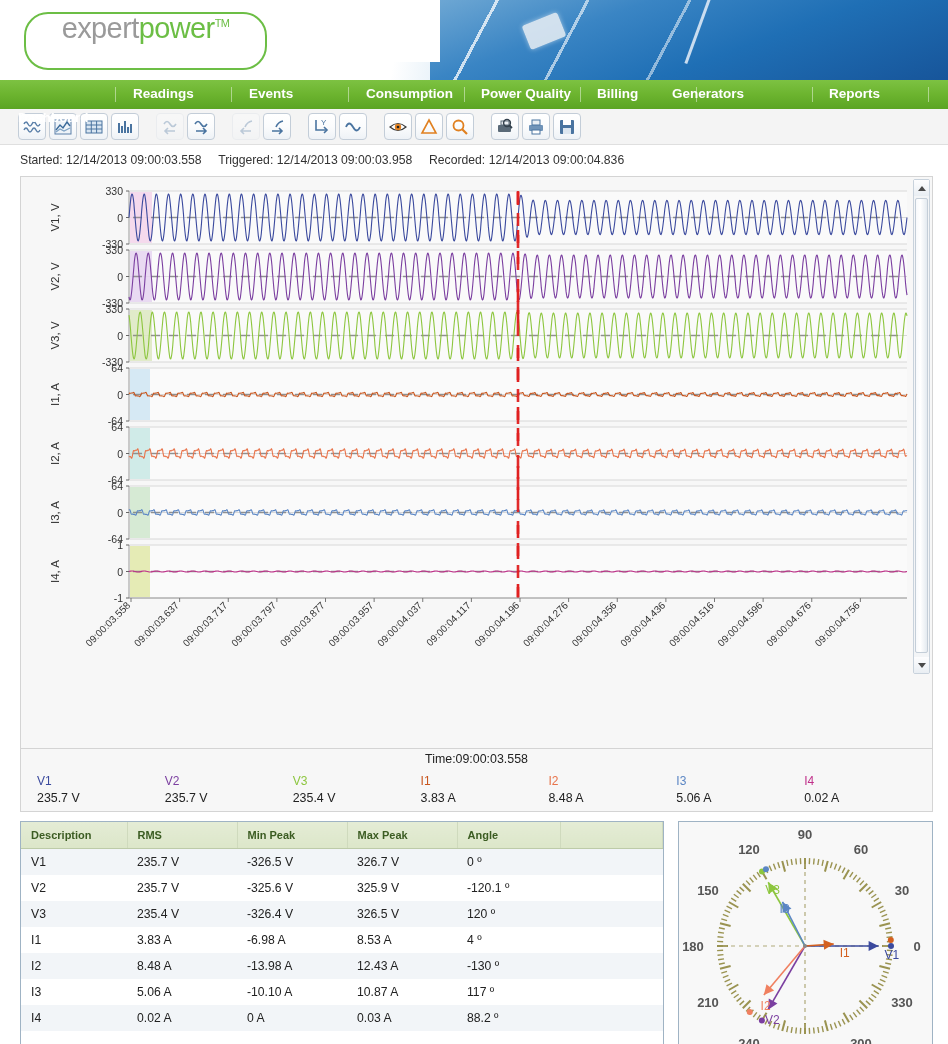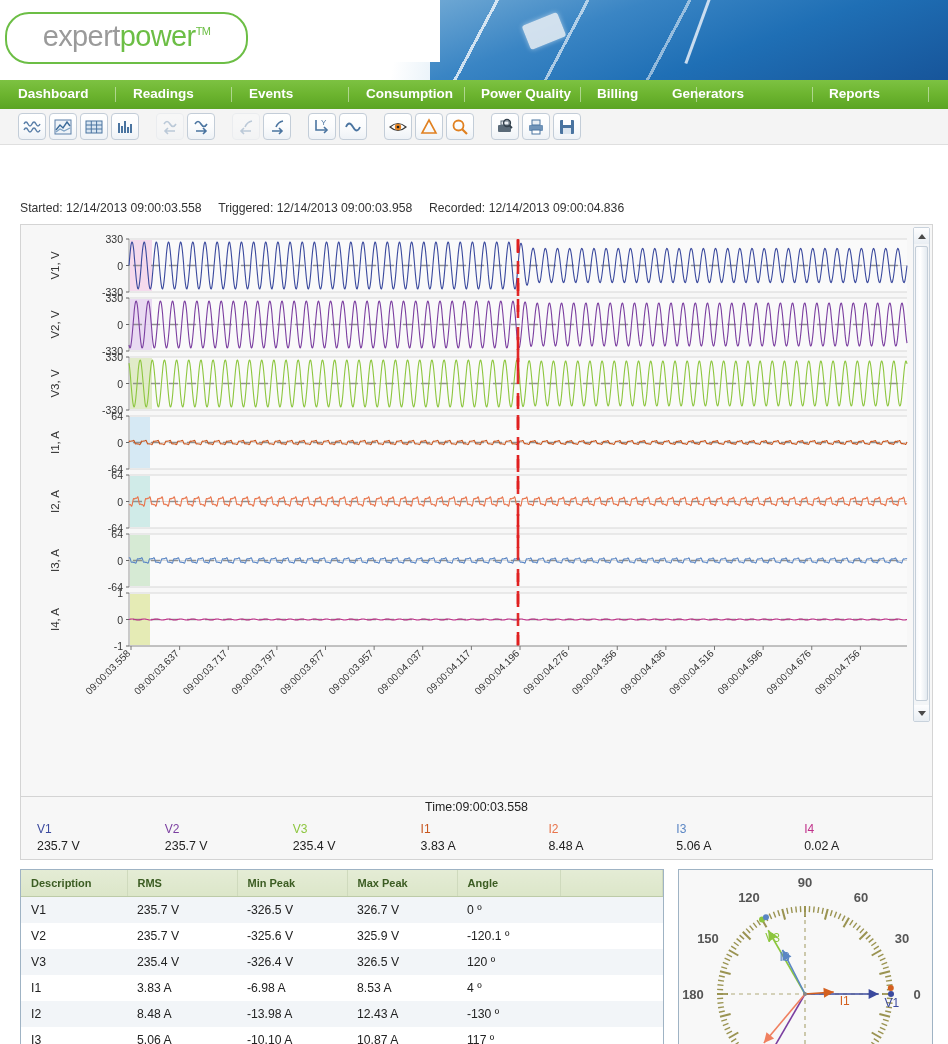--- a/index.html
+++ b/index.html
@@ -36,26 +36,26 @@
   .hdr-photo:before{
     content:""; position:absolute; left:268px; top:-14px; width:3px; height:80px;
     background:rgba(220,232,245,.9); transform: rotate(20deg);
   }
   .hdr-white {
     position:absolute; left:0; top:0; width:440px; height:62px;
     background:#ffffff;
     border-bottom-right-radius: 0;
   }
   .logo {
-    position: absolute; left: 5px; top: 12px;
-    width: 243px; height: 52px;
+    position: absolute; left: 24px; top: 12px;
+    width: 243px; height: 58px;
     border: 2px solid #6cbe45;
     border-radius: 24px;
     background: #fff;
-    display: flex; align-items: center; justify-content: center;
+    display: flex; justify-content: center;
   }
   .logo-text {
     font-size: 29px; letter-spacing: -0.6px;
     font-weight: 400;
     position: relative; top: -2px;
   }
   .logo-expert { color: #9a9a9a; }
   .logo-power { color: #6cbe45; }
   .logo-tm { font-size: 11px; vertical-align: super; color: #6cbe45; }
 
@@ -118,21 +118,20 @@
     cursor: pointer;
   }
   .tb-btn.disabled { opacity: .33; cursor: default; border-color:#d8dee5;}
   .tb-btn svg { display:block; }
 
   
   .evt-info {
     padding: 6px 0 2px 20px;
     font-size: 12.2px; color: #333;
     line-height: 18px;
-    margin-top: 48px;
   }
   .evt-line span.lbl { color:#333; }
   .evt-gap { display:inline-block; width: 10px; }
   .evt-no {
     color: #5a8fc7; font-size: 11.5px;
   }
 
   
   .chart-panel {
     position: relative;
@@ -236,21 +235,21 @@
 
 <div class="nav" id="nav-root">
     <div class="nav-div" style="left: 115px;"></div>
     <div class="nav-div" style="left: 231px;"></div>
     <div class="nav-div" style="left: 348px;"></div>
     <div class="nav-div" style="left: 464px;"></div>
     <div class="nav-div" style="left: 580px;"></div>
     <div class="nav-div" style="left: 696px;"></div>
     <div class="nav-div" style="left: 812px;"></div>
     <div class="nav-div" style="left: 928px;"></div>
-    <div class="nav-item" style="left: 18px;">Dashboard</div>
+    <div class="nav-item" style="left: 18px; margin-top: 24px;">Dashboard</div>
     <div class="nav-item" style="left: 133px;">Readings</div>
     <div class="nav-item" style="left: 249px;">Events</div>
     <div class="nav-item" style="left: 366px;">Consumption</div>
     <div class="nav-item" style="left: 481px;">Power Quality</div>
     <div class="nav-item" style="left: 597px;">Billing</div>
     <div class="nav-item" style="left: 672px;">Generators</div>
     <div class="nav-item" style="left: 829px;">Reports</div>
   </div>
 
 <div class="toolbar" id="toolbar-root">

